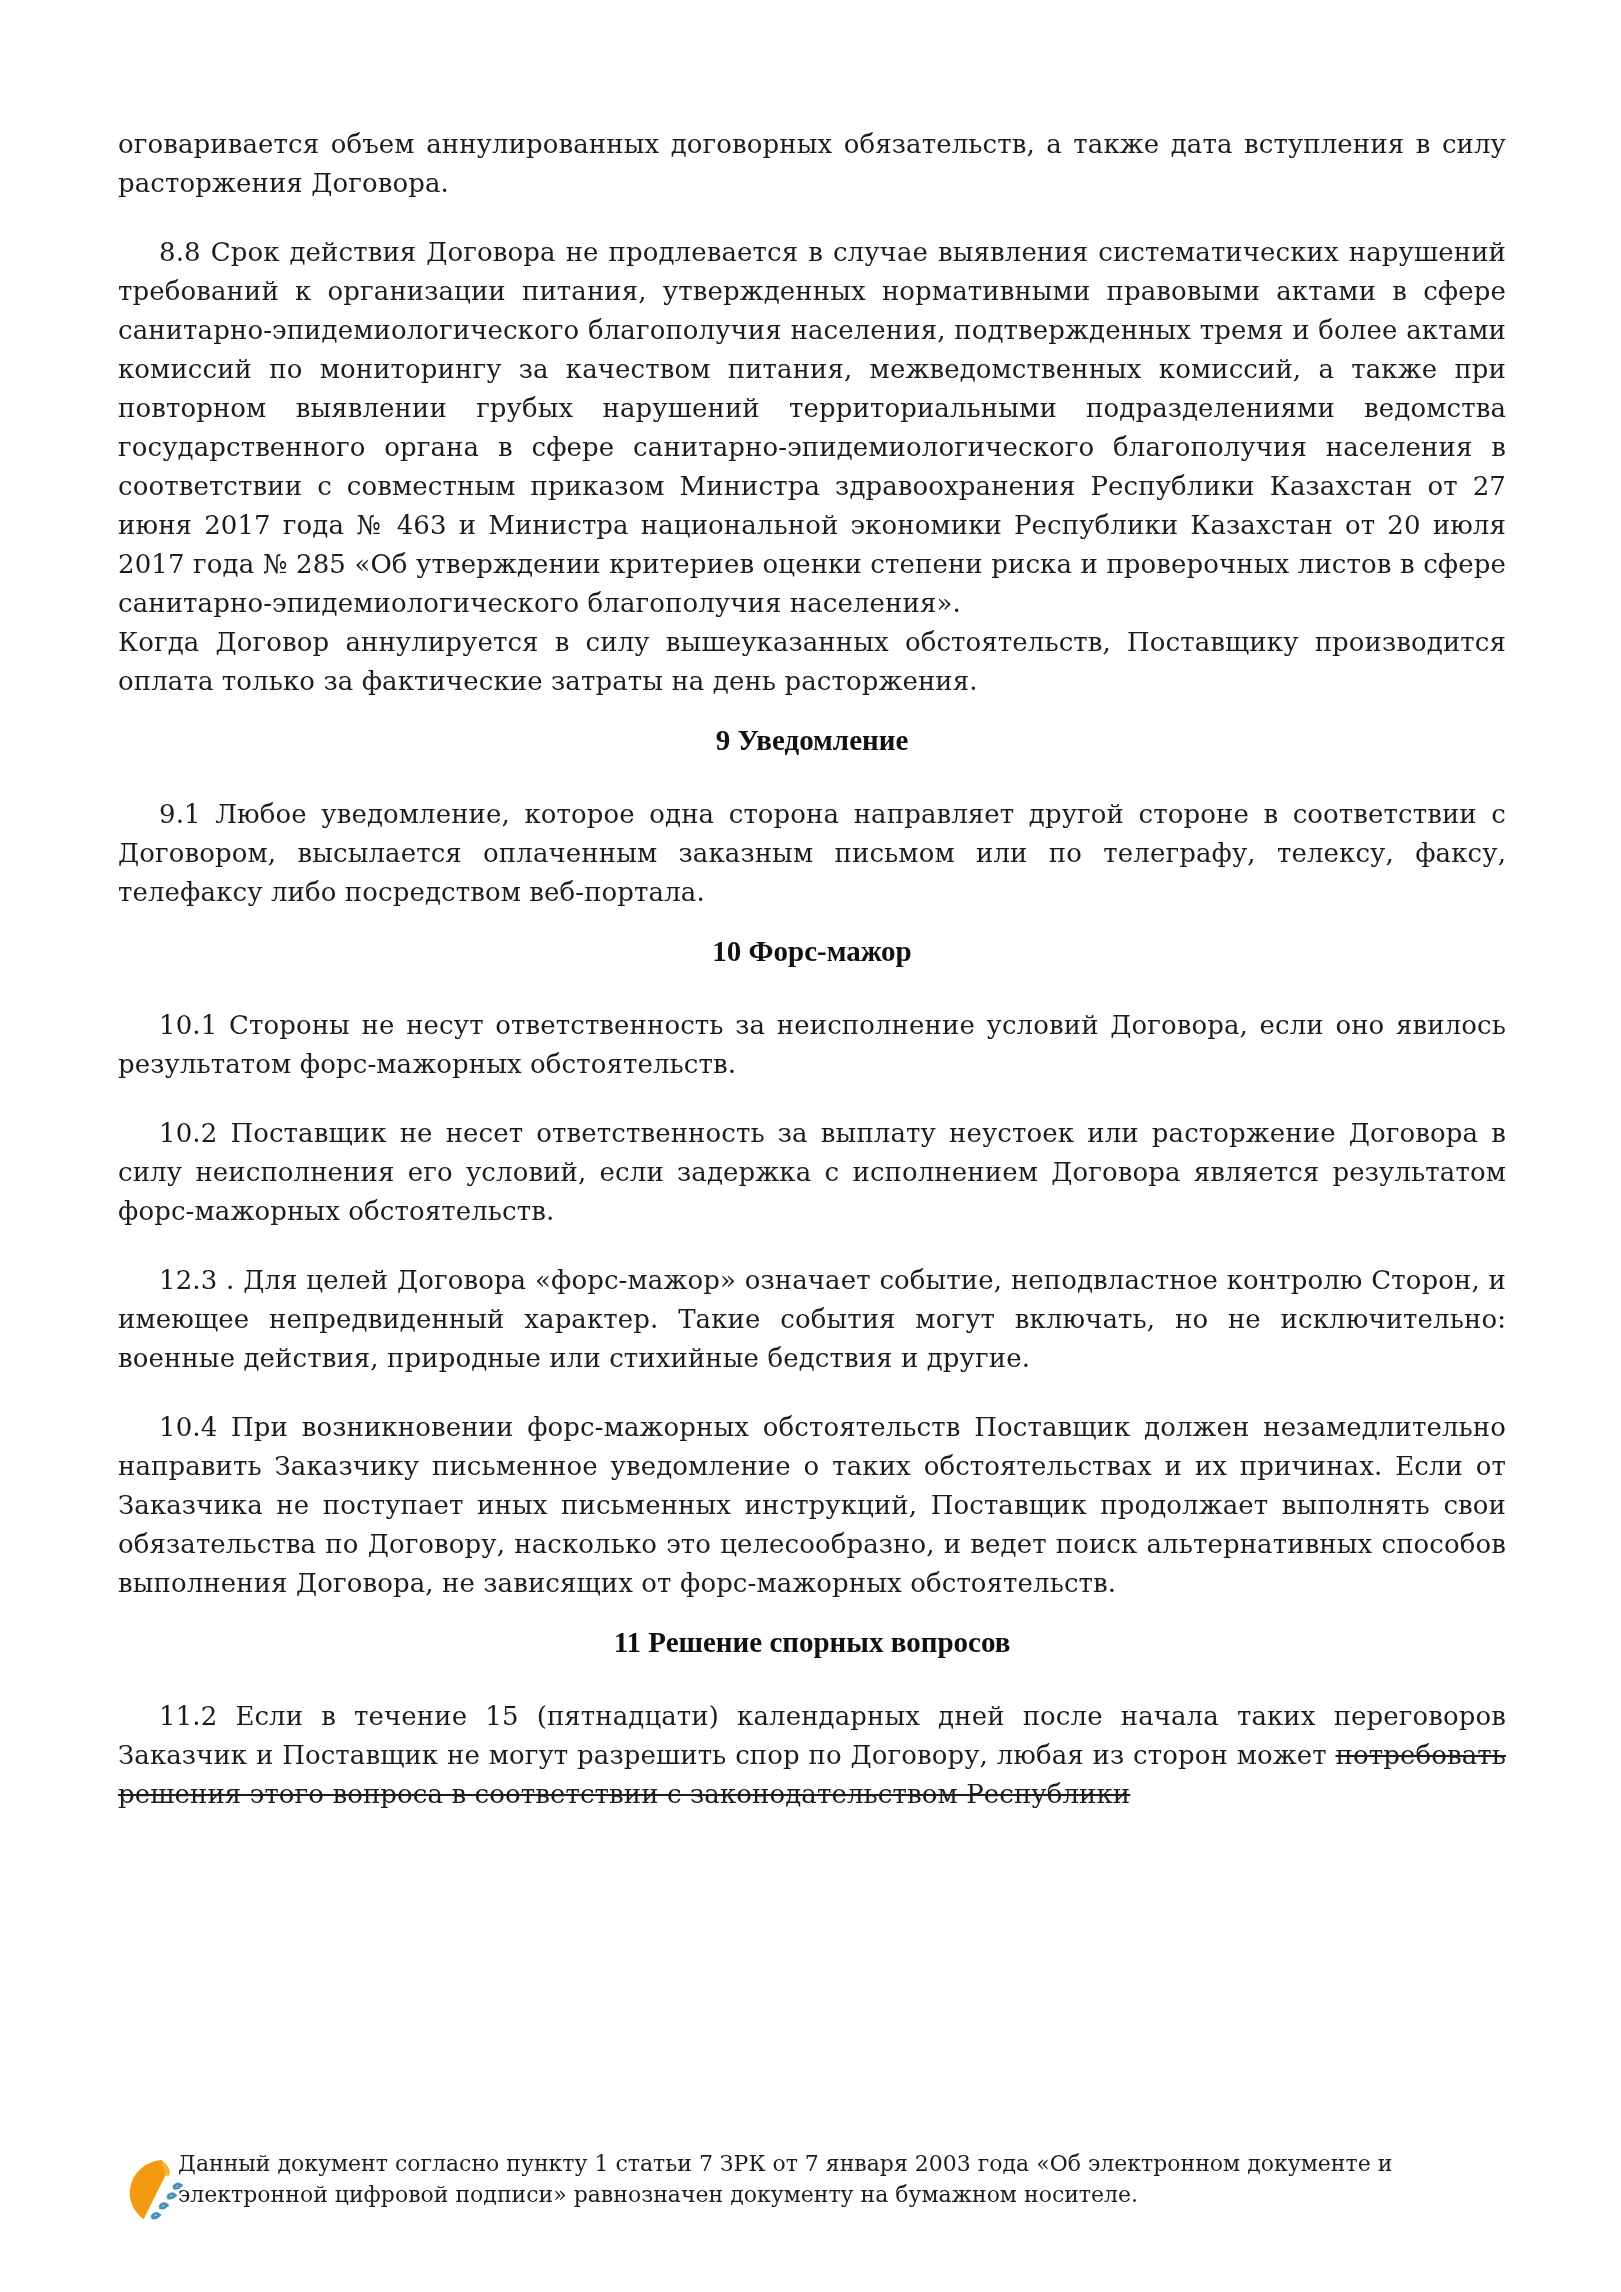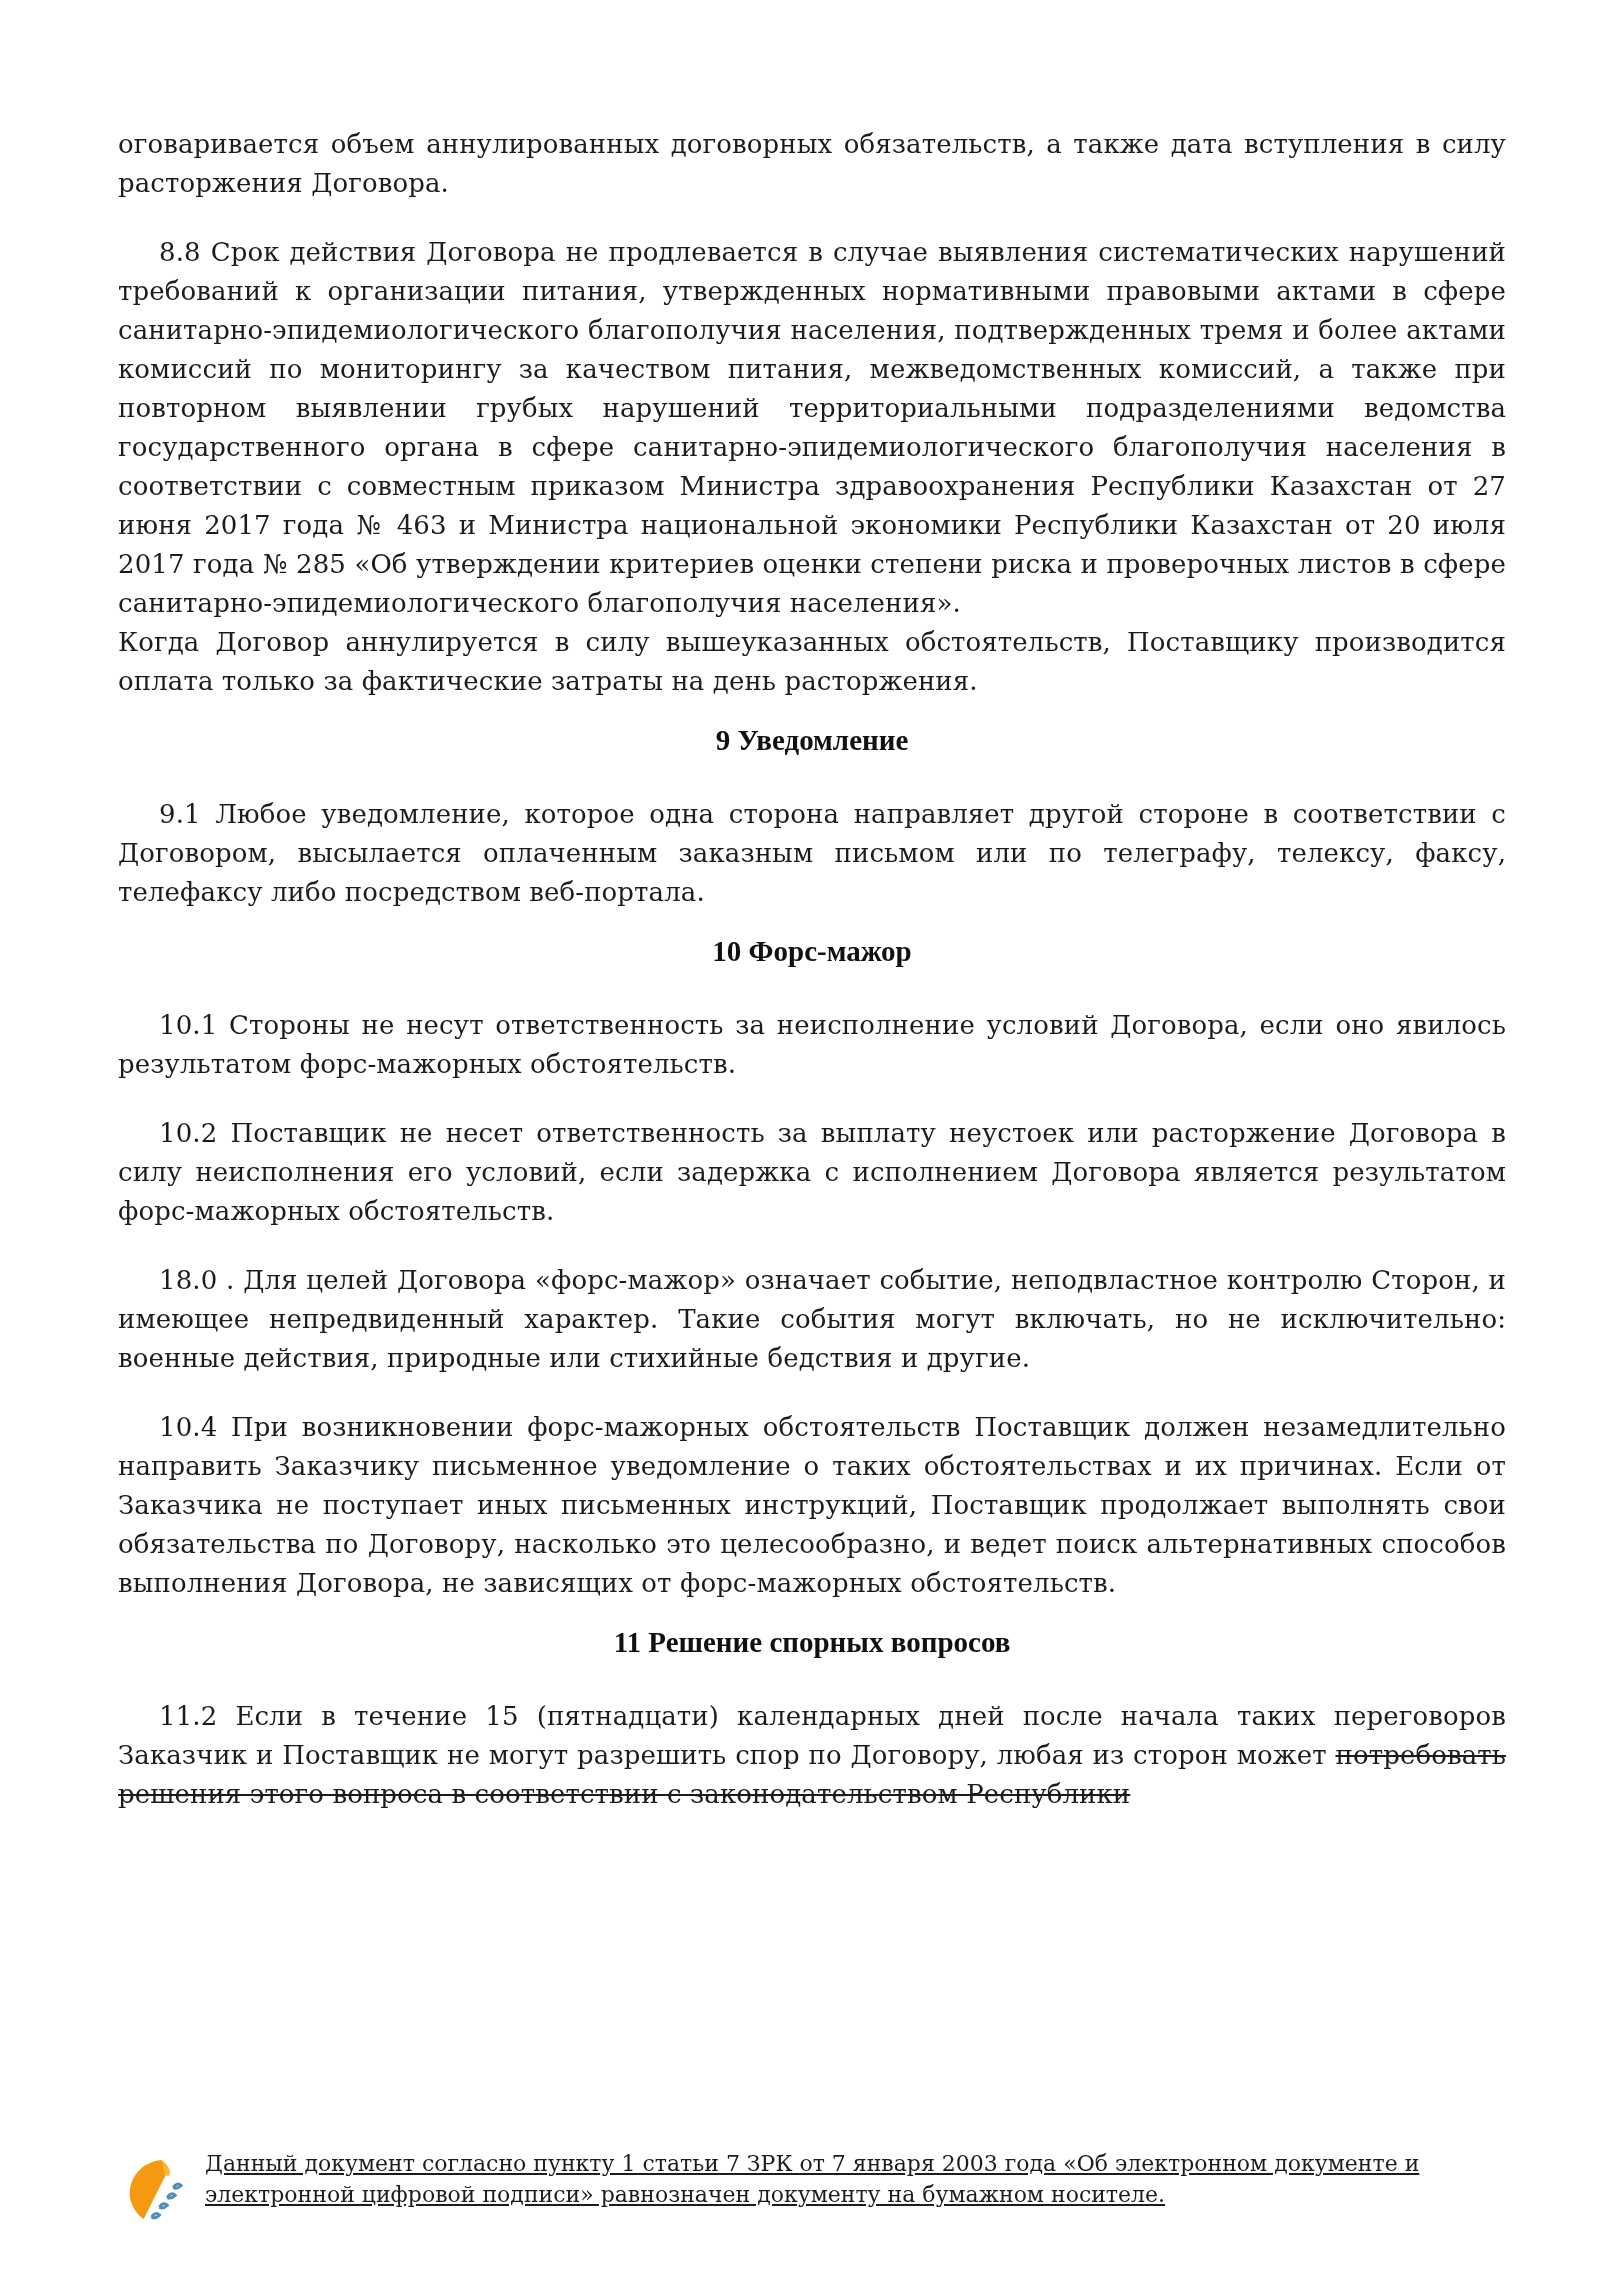--- a/index.html
+++ b/index.html
@@ -53,45 +53,44 @@
   }
   .footer-logo {
     position: absolute;
     left: 0;
     top: 7.8px;
     width: 67px;
     height: 67px;
   }
   .footer-text {
     position: absolute;
-    left: 83px;
+    left: 56px;
     top: 0;
     font-family: "DejaVu Serif", serif;
     font-size: 22px;
     line-height: 31px;
     color: #1c1c1c;
-    text-decoration: underline;
   }
 </style>
 </head>
 <body>
 
 <div class="page">
   <p class="p">оговаривается объем аннулированных договорных обязательств, а также дата вступления в силу расторжения Договора.</p>
 
   <p class="p indent gap">8.8 Срок действия Договора не продлевается в случае выявления систематических нарушений требований к организации питания, утвержденных нормативными правовыми актами в сфере санитарно-эпидемиологического благополучия населения, подтвержденных тремя и более актами комиссий по мониторингу за качеством питания, межведомственных комиссий, а также при повторном выявлении грубых нарушений территориальными подразделениями ведомства государственного органа в сфере санитарно-эпидемиологического благополучия населения в соответствии с совместным приказом Министра здравоохранения Республики Казахстан от 27 июня 2017 года № 463 и Министра национальной экономики Республики Казахстан от 20 июля 2017 года № 285 «Об утверждении критериев оценки степени риска и проверочных листов в сфере санитарно-эпидемиологического благополучия населения».</p>
   <p class="p">Когда Договор аннулируется в силу вышеуказанных обстоятельств, Поставщику производится оплата только за фактические затраты на день расторжения.</p>
 
   <h2 class="heading">9 Уведомление</h2>
   <p class="p indent">9.1 Любое уведомление, которое одна сторона направляет другой стороне в соответствии с Договором, высылается оплаченным заказным письмом или по телеграфу, телексу, факсу, телефаксу либо посредством веб-портала.</p>
 
   <h2 class="heading">10 Форс-мажор</h2>
   <p class="p indent">10.1 Стороны не несут ответственность за неисполнение условий Договора, если оно явилось результатом форс-мажорных обстоятельств.</p>
   <p class="p indent gap">10.2 Поставщик не несет ответственность за выплату неустоек или расторжение Договора в силу неисполнения его условий, если задержка с исполнением Договора является результатом форс-мажорных обстоятельств.</p>
-  <p class="p indent gap">18.0 . Для целей Договора «форс-мажор» означает событие, неподвластное контролю Сторон, и имеющее непредвиденный характер. Такие события могут включать, но не исключительно: военные действия, природные или стихийные бедствия и другие.</p>
+  <p class="p indent gap">12.3 . Для целей Договора «форс-мажор» означает событие, неподвластное контролю Сторон, и имеющее непредвиденный характер. Такие события могут включать, но не исключительно: военные действия, природные или стихийные бедствия и другие.</p>
   <p class="p indent gap">10.4 При возникновении форс-мажорных обстоятельств Поставщик должен незамедлительно направить Заказчику письменное уведомление о таких обстоятельствах и их причинах. Если от Заказчика не поступает иных письменных инструкций, Поставщик продолжает выполнять свои обязательства по Договору, насколько это целесообразно, и ведет поиск альтернативных способов выполнения Договора, не зависящих от форс-мажорных обстоятельств.</p>
 
   <h2 class="heading">11 Решение спорных вопросов</h2>
   <p class="p indent gap">
     <span>11.2 Если в течение 15 (пятнадцати) календарных дней после начала таких переговоров Заказчик и Поставщик не могут разрешить спор по Договору, любая из сторон может</span>
     <span class="strike">потребовать решения этого вопроса в соответствии с законодательством Республики</span>
   </p>
 </div>
 
 <div class="footer">

